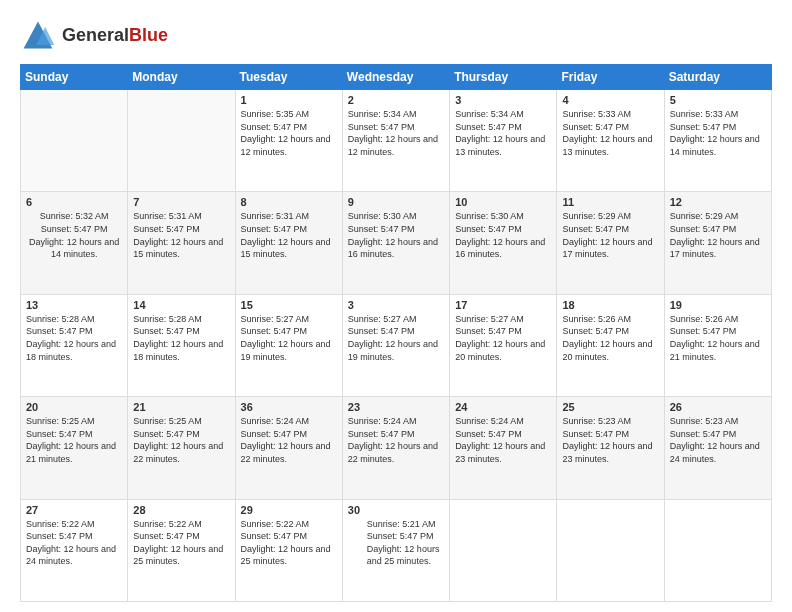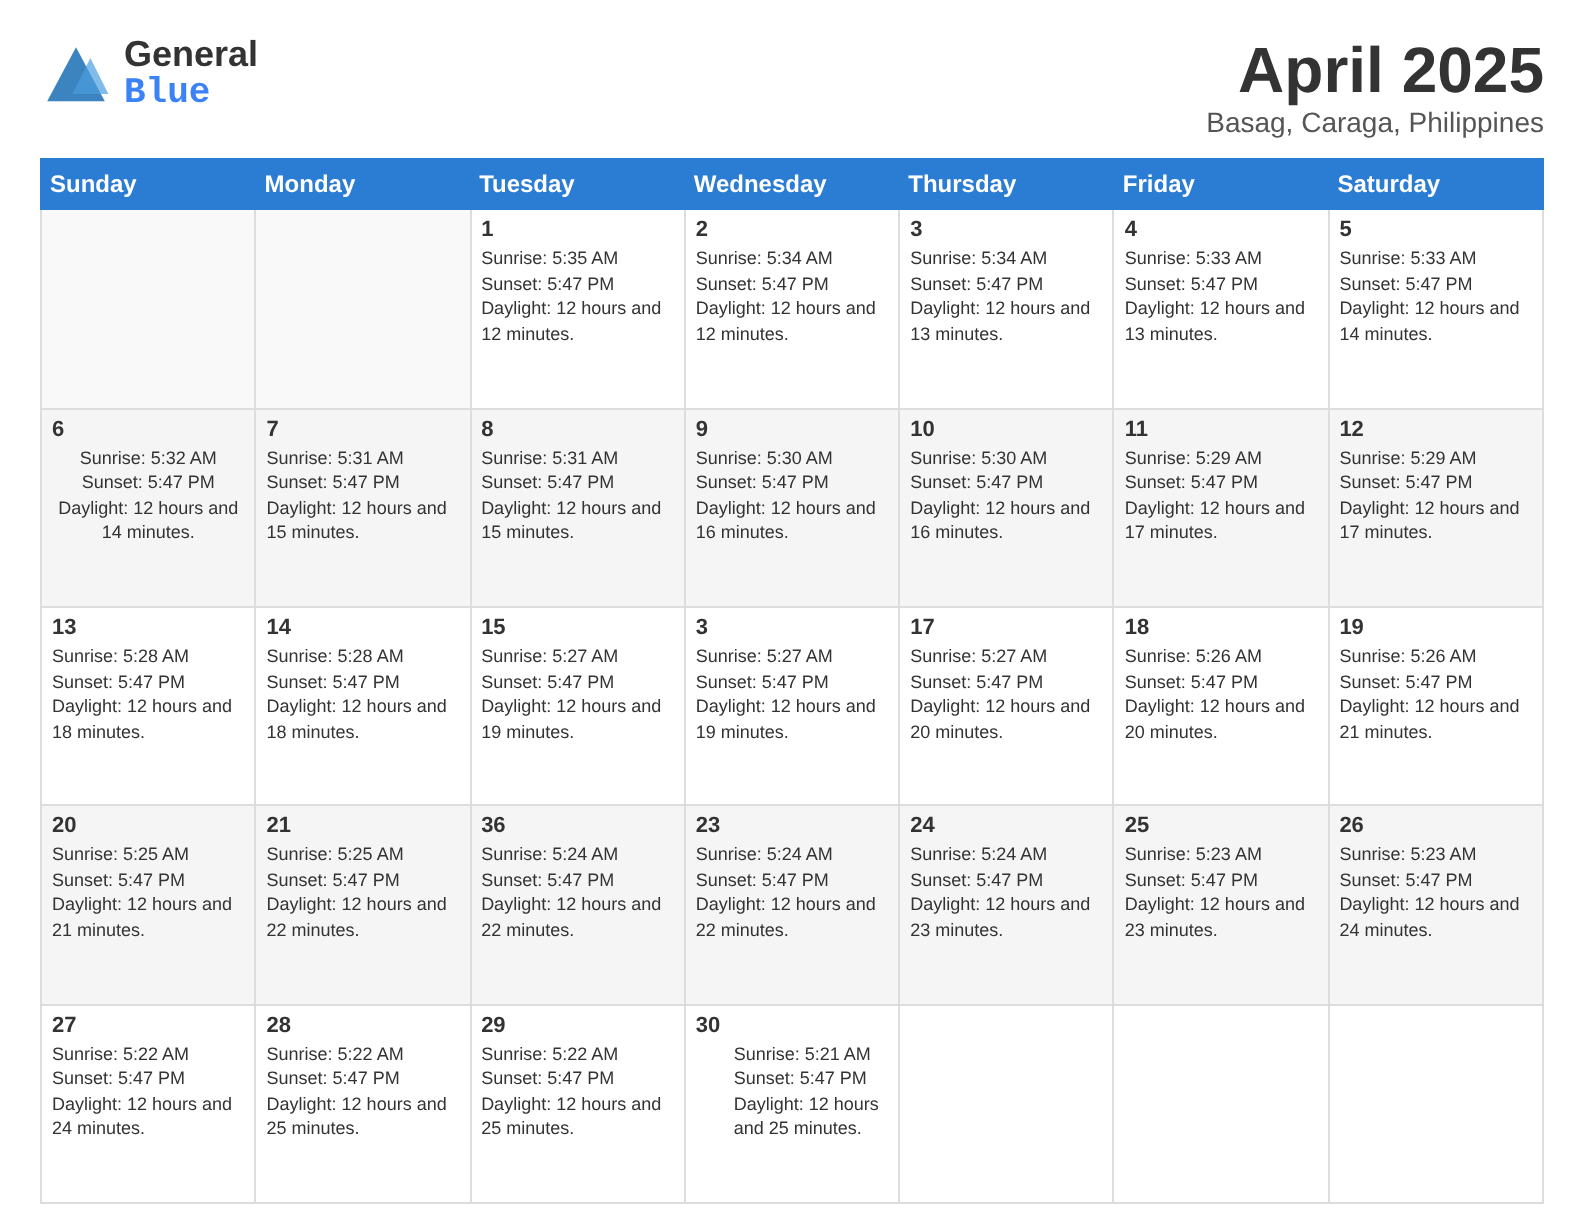--- a/index.html
+++ b/index.html
@@ -23,33 +23,32 @@
       align-items: flex-start;
       margin-bottom: 10px;
     }
     .logo {
       display: flex;
       align-items: center;
       gap: 6px;
     }
     .logo-text {
       display: flex;
-      flex-direction: column;
+      flex-direction: row;
       line-height: 1.1;
     }
     .logo-general {
       font-size: 18px;
       font-weight: bold;
       color: #333;
     }
     .logo-blue {
       font-size: 18px;
       font-weight: bold;
-      color: #3b82f6;
-      font-family: Liberation Mono, monospace;
+      color: #b91c1c;
     }
     .logo-icon {
       width: 36px;
       height: 36px;
     }
     .title-block {
       text-align: right;
     }
     .month-title {
       font-size: 32px;
@@ -117,24 +116,20 @@
   <div class="header">
     <div class="logo">
       <svg class="logo-icon" viewBox="0 0 40 40" width="40" height="40">
         <polygon points="20,4 36,34 4,34" fill="#1a6eb5" opacity="0.85"></polygon>
         <polygon points="28,10 38,30 18,30" fill="#4a9ee0" opacity="0.7"></polygon>
       </svg>
       <div class="logo-text">
         <span class="logo-general">General</span>
         <span class="logo-blue">Blue</span>
       </div>
-    </div>
-    <div class="title-block">
-      <div class="month-title">April 2025</div>
-      <div class="location-title">Basag, Caraga, Philippines</div>
     </div>
   </div>
 
   <table class="calendar">
     <thead>
       <tr>
         <th>Sunday</th>
         <th>Monday</th>
         <th>Tuesday</th>
         <th>Wednesday</th>

